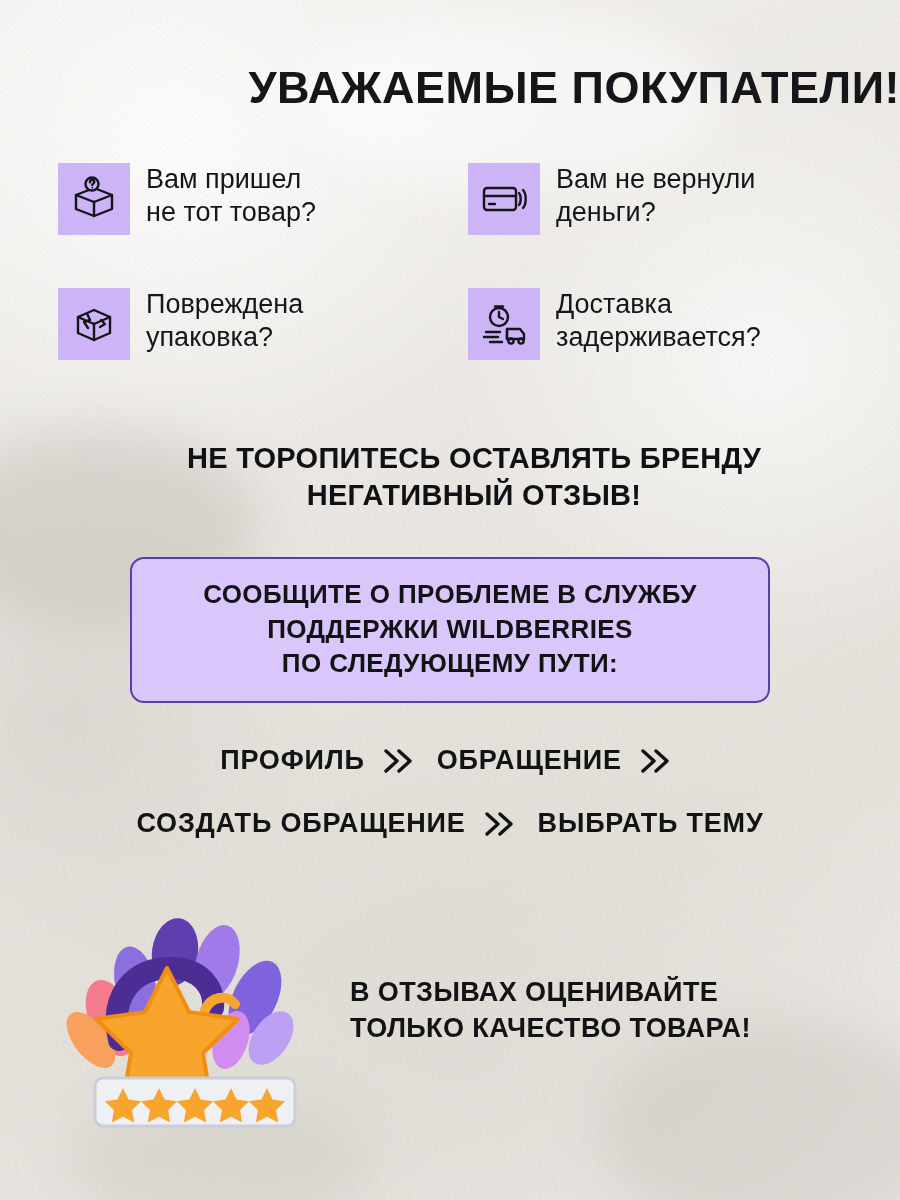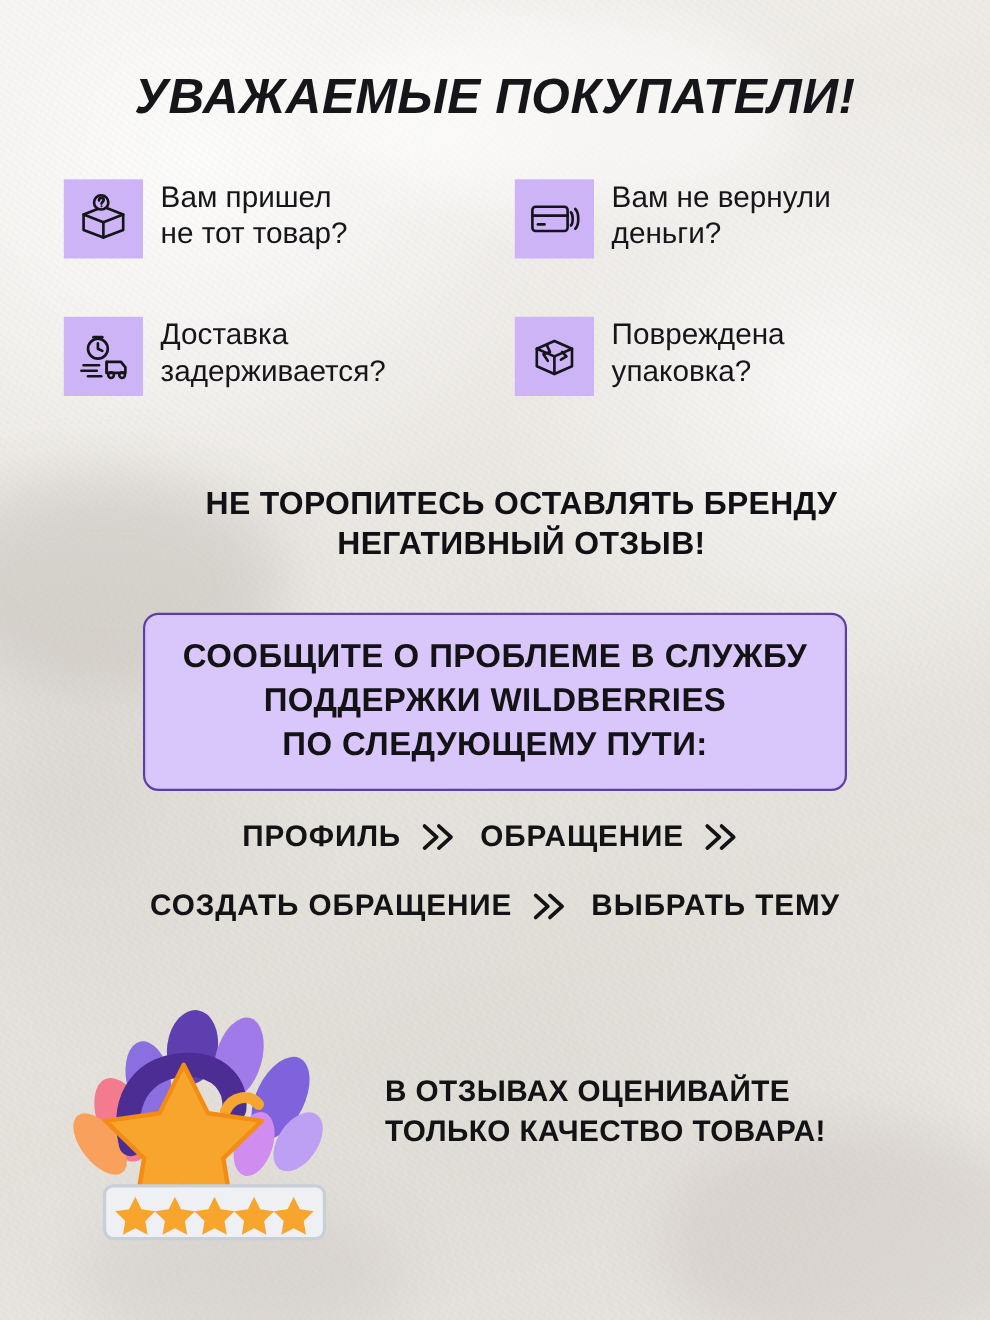--- a/index.html
+++ b/index.html
@@ -39,26 +39,25 @@
     position: absolute;
     border-radius: 50%;
     filter: blur(26px);
     pointer-events: none;
   }
   .title {
     position: absolute;
     top: 62px;
     left: 0;
     width: 900px;
-    text-align: center;
+    text-align: right;
     font-size: 45px;
     font-weight: bold;
     letter-spacing: .5px;
     color: #16161a;
-    font-style: italic;
   }
 
   
   .icon-grid {
     position: absolute;
     top: 163px;
     left: 58px;
     width: 800px;
     display: grid;
     grid-template-columns: 390px 390px;
@@ -105,21 +104,21 @@
     position: absolute;
     top: 557px;
     left: 130px;
     width: 640px;
     box-sizing: border-box;
     padding: 18px 10px 20px;
     background: #d9c6fb;
     border: 2px solid #5d3ea8;
     border-radius: 14px;
     text-align: center;
-    font-size: 30px;
+    font-size: 26px;
     font-weight: bold;
     line-height: 1.33;
     letter-spacing: .4px;
     color: #131316;
   }
 
   .path {
     position: absolute;
     left: 0;
     width: 900px;
@@ -192,20 +191,34 @@
         <svg width="48" height="48" viewBox="0 0 48 48" fill="none" stroke="#14141a" stroke-width="2.4" stroke-linejoin="round" stroke-linecap="round">
           <rect x="4" y="13" width="32" height="22" rx="3"></rect>
           <path d="M4 21 H36"></path>
           <path d="M9 29 H15"></path>
           <path d="M39 18c2.2 2.2 2.2 9.8 0 12"></path>
           <path d="M43 15c3.6 3.6 3.6 14.4 0 18"></path>
         </svg>
       </span>
       <span class="feature-label" style="white-space:pre-line">Вам не вернули
 деньги?</span>
+    </div>
+
+    <div class="feature">
+      <span class="icon-box">
+        <svg width="48" height="48" viewBox="0 0 48 48" fill="none" stroke="#14141a" stroke-width="2.4" stroke-linejoin="round" stroke-linecap="round">
+          <path d="M8 17 L24 10 L40 17 L40 33 L24 40 L8 33 Z"></path>
+          <path d="M8 17 L24 24 L40 17"></path>
+          <path d="M24 24 L24 40"></path>
+          <path d="M17 13.5 L20 20 L14 22 L18 28"></path>
+          <path d="M31 20 L35 24 L30 27"></path>
+        </svg>
+      </span>
+      <span class="feature-label" style="white-space:pre-line">Повреждена
+упаковка?</span>
     </div>
 
     <div class="feature">
       <span class="icon-box">
         <svg width="48" height="48" viewBox="0 0 48 48" fill="none" stroke="#14141a" stroke-width="2.4" stroke-linejoin="round" stroke-linecap="round">
           <circle cx="19" cy="17" r="9"></circle>
           <path d="M19 12 L19 17 L23 19"></path>
           <path d="M15 6.5 H23"></path>
           <path d="M27 29 H40 L44 34 V39 H27 Z"></path>
           <path d="M27 29 V39"></path>
@@ -213,34 +226,20 @@
           <circle cx="41" cy="41" r="2.6"></circle>
           <path d="M6 32 H20"></path>
           <path d="M4 37 H18"></path>
           <path d="M10 42 H22"></path>
         </svg>
       </span>
       <span class="feature-label" style="white-space:pre-line">Доставка
 задерживается?</span>
     </div>
 
-    <div class="feature">
-      <span class="icon-box">
-        <svg width="48" height="48" viewBox="0 0 48 48" fill="none" stroke="#14141a" stroke-width="2.4" stroke-linejoin="round" stroke-linecap="round">
-          <path d="M8 17 L24 10 L40 17 L40 33 L24 40 L8 33 Z"></path>
-          <path d="M8 17 L24 24 L40 17"></path>
-          <path d="M24 24 L24 40"></path>
-          <path d="M17 13.5 L20 20 L14 22 L18 28"></path>
-          <path d="M31 20 L35 24 L30 27"></path>
-        </svg>
-      </span>
-      <span class="feature-label" style="white-space:pre-line">Повреждена
-упаковка?</span>
-    </div>
-
   </div>
 
   <div class="subhead" style="white-space:pre-line">НЕ ТОРОПИТЕСЬ ОСТАВЛЯТЬ БРЕНДУ
 НЕГАТИВНЫЙ ОТЗЫВ!</div>
 
   <div class="callout" style="white-space:pre-line">СООБЩИТЕ О ПРОБЛЕМЕ В СЛУЖБУ
 ПОДДЕРЖКИ WILDBERRIES
 ПО СЛЕДУЮЩЕМУ ПУТИ:</div>
 
   <div class="path path-1">

